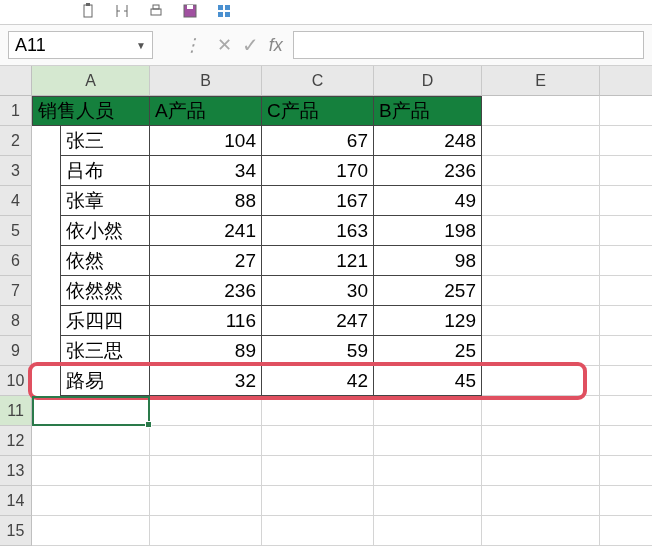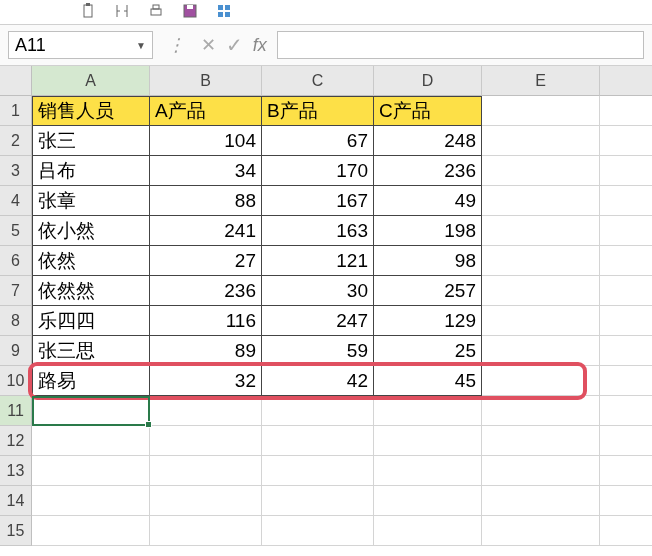--- a/index.html
+++ b/index.html
@@ -22,21 +22,21 @@
     }
     .toolbar span svg { width: 16px; height: 16px; }
     .namebox-row {
       height: 42px;
       display: flex;
       align-items: stretch;
       border-top: 1px solid #d0d0d0;
       border-bottom: 1px solid #d0d0d0;
       background: #fafafa;
       padding: 6px 8px;
-      gap: 8px;
+      gap: 24px;
     }
     .name-box {
       width: 145px;
       border: 1px solid #bfbfbf;
       background: #fff;
       display: flex;
       align-items: center;
       justify-content: space-between;
       padding: 0 6px;
       font-size: 18px;
@@ -109,29 +109,29 @@
       border-right: 1px solid #d4d4d4;
       border-bottom: 1px solid #d4d4d4;
       height: 30px;
       display: flex;
       align-items: center;
       padding: 0 5px;
       font-size: 19px;
       background: #fff;
     }
     .hdr {
-      background: #fde047;
+      background: #15803d;
       border-right: 1px solid #444;
       border-bottom: 1px solid #444;
     }
     .data-box {
       border-right: 1px solid #444;
       border-bottom: 1px solid #444;
     }
-    .data-box.left { text-align: left; }
+    .data-box.left { text-align: left; margin-left: 28px; }
     .data-box.num { justify-content: flex-end; }
     .hdr-first { border-left: 1px solid #444; }
     .top-row { border-top: 1px solid #444; }
     .active-cell {
       position: absolute;
       left: 32px;
       top: 330px;
       width: 118px;
       height: 30px;
       border: 2px solid #2a7a4a;
@@ -206,22 +206,22 @@
 <div class="corner"></div>
     <div class="col-head active">A</div>
     <div class="col-head">B</div>
     <div class="col-head">C</div>
     <div class="col-head">D</div>
     <div class="col-head">E</div>
     <div class="col-head"></div>
     <div class="row-head">1</div>
     <div class="cell hdr top-row hdr-first">销售人员</div>
     <div class="cell hdr top-row">A产品</div>
+    <div class="cell hdr top-row">C产品</div>
     <div class="cell hdr top-row">B产品</div>
-    <div class="cell hdr top-row">C产品</div>
     <div class="cell"></div>
     <div class="cell"></div>
     <div class="row-head">2</div>
     <div class="cell data-box left hdr-first">张三</div>
     <div class="cell data-box num">104</div>
     <div class="cell data-box num">67</div>
     <div class="cell data-box num">248</div>
     <div class="cell"></div>
     <div class="cell"></div>
     <div class="row-head">3</div>

